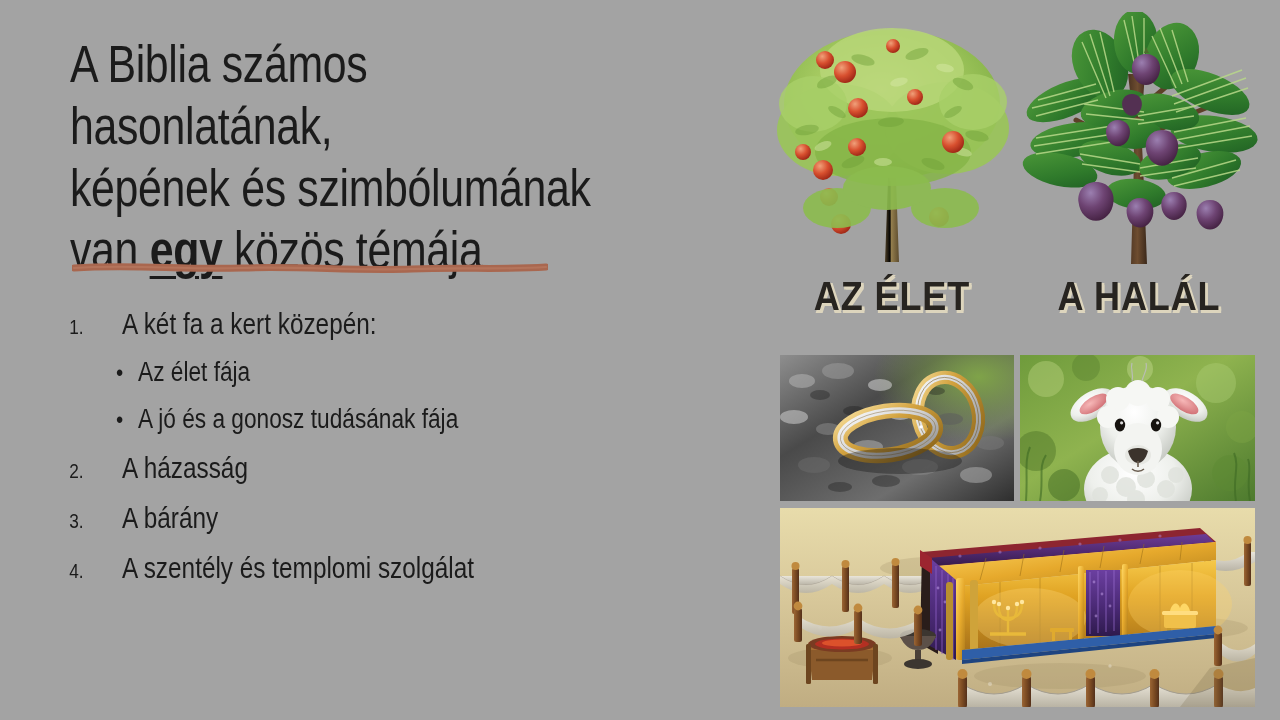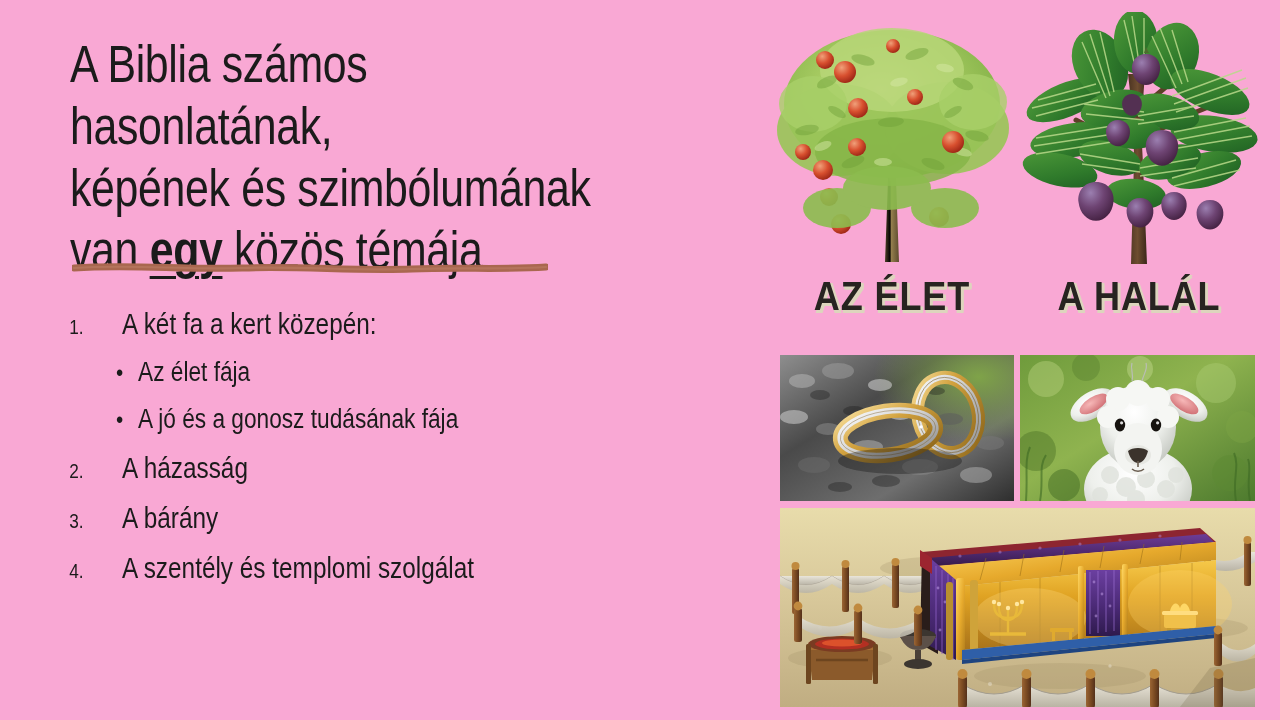--- a/index.html
+++ b/index.html
@@ -4,21 +4,21 @@
 <title>Slide</title>
 <style>
   html,body{margin:0;padding:0;}
   body{
     width:1280px;height:720px;
     background:#ffffff;
     font-family:"Liberation Sans", sans-serif;
     overflow:hidden;
     position:relative;
   }
-  .slide{position:absolute;inset:0;background:#f9a8d4;}
+  .slide{position:absolute;inset:0;background:#a3a3a3;}
 
   
   .left-col{position:absolute;left:0;top:0;width:740px;height:720px;}
 
   .title{
     position:absolute;left:70px;top:34px;width:660px;
     font-family:"Liberation Sans", sans-serif;
     font-size:51px;
     line-height:62px;
     letter-spacing:-0.4px;

